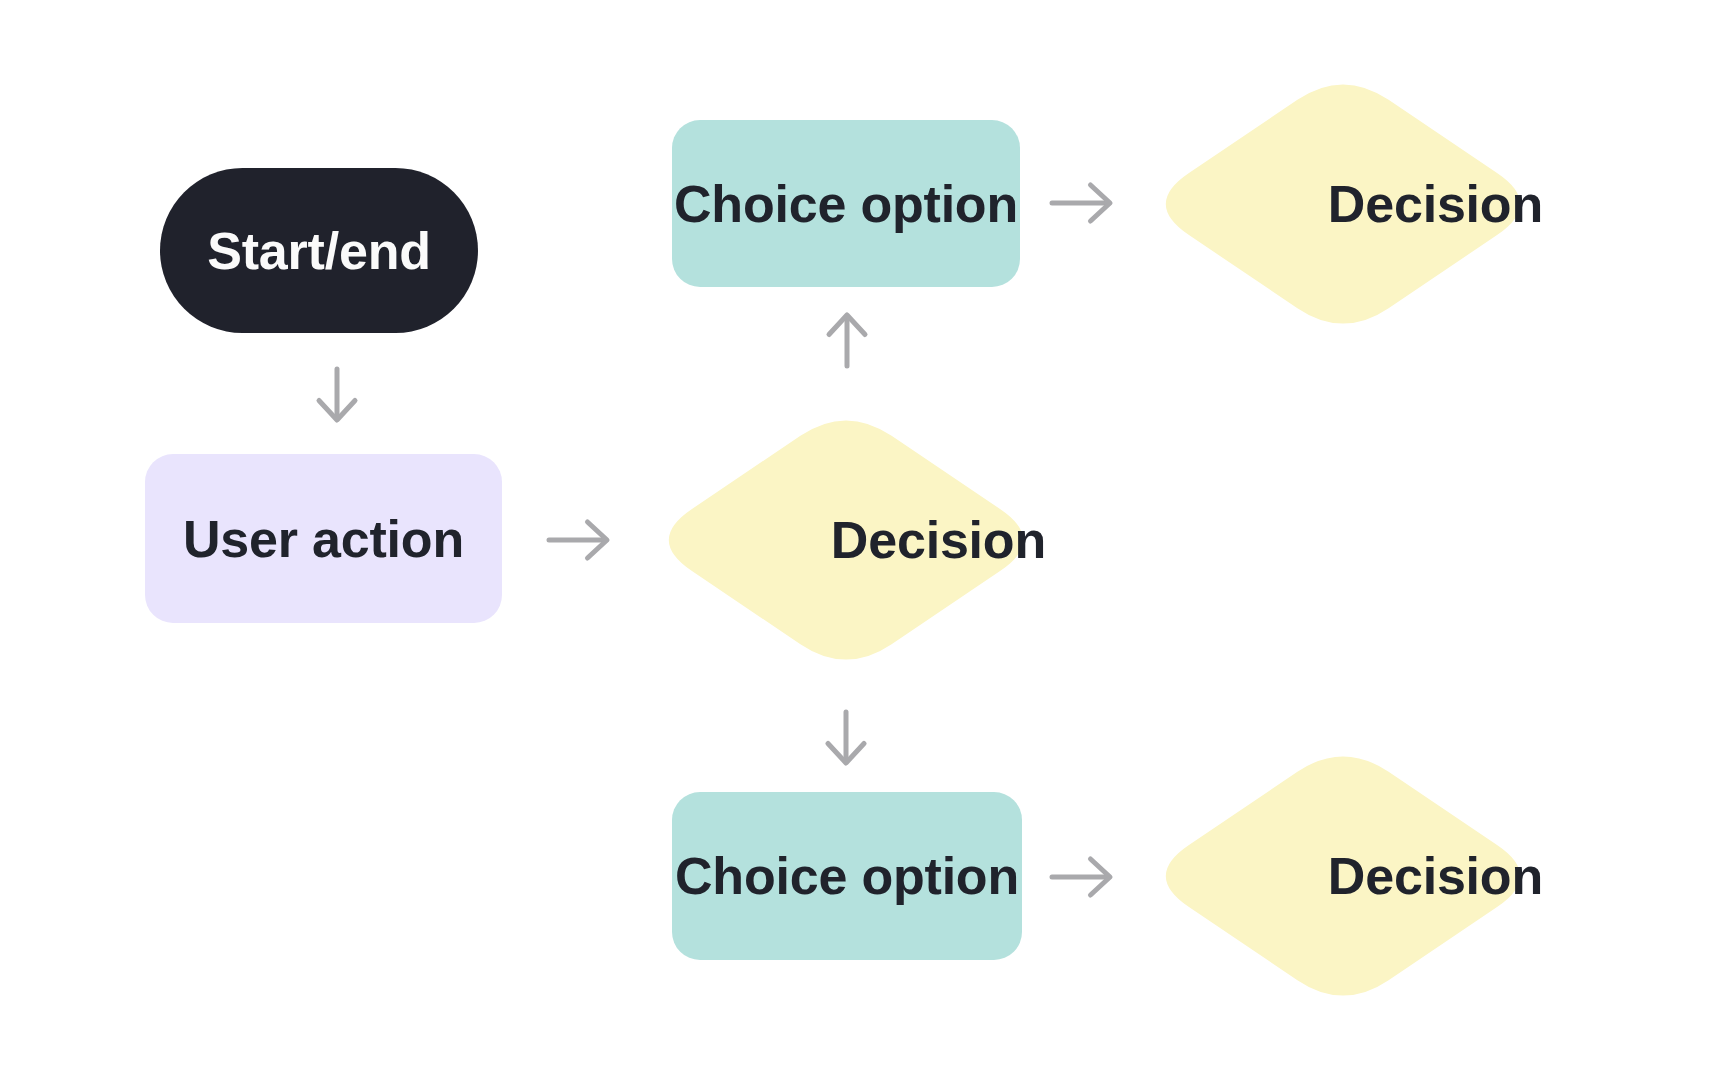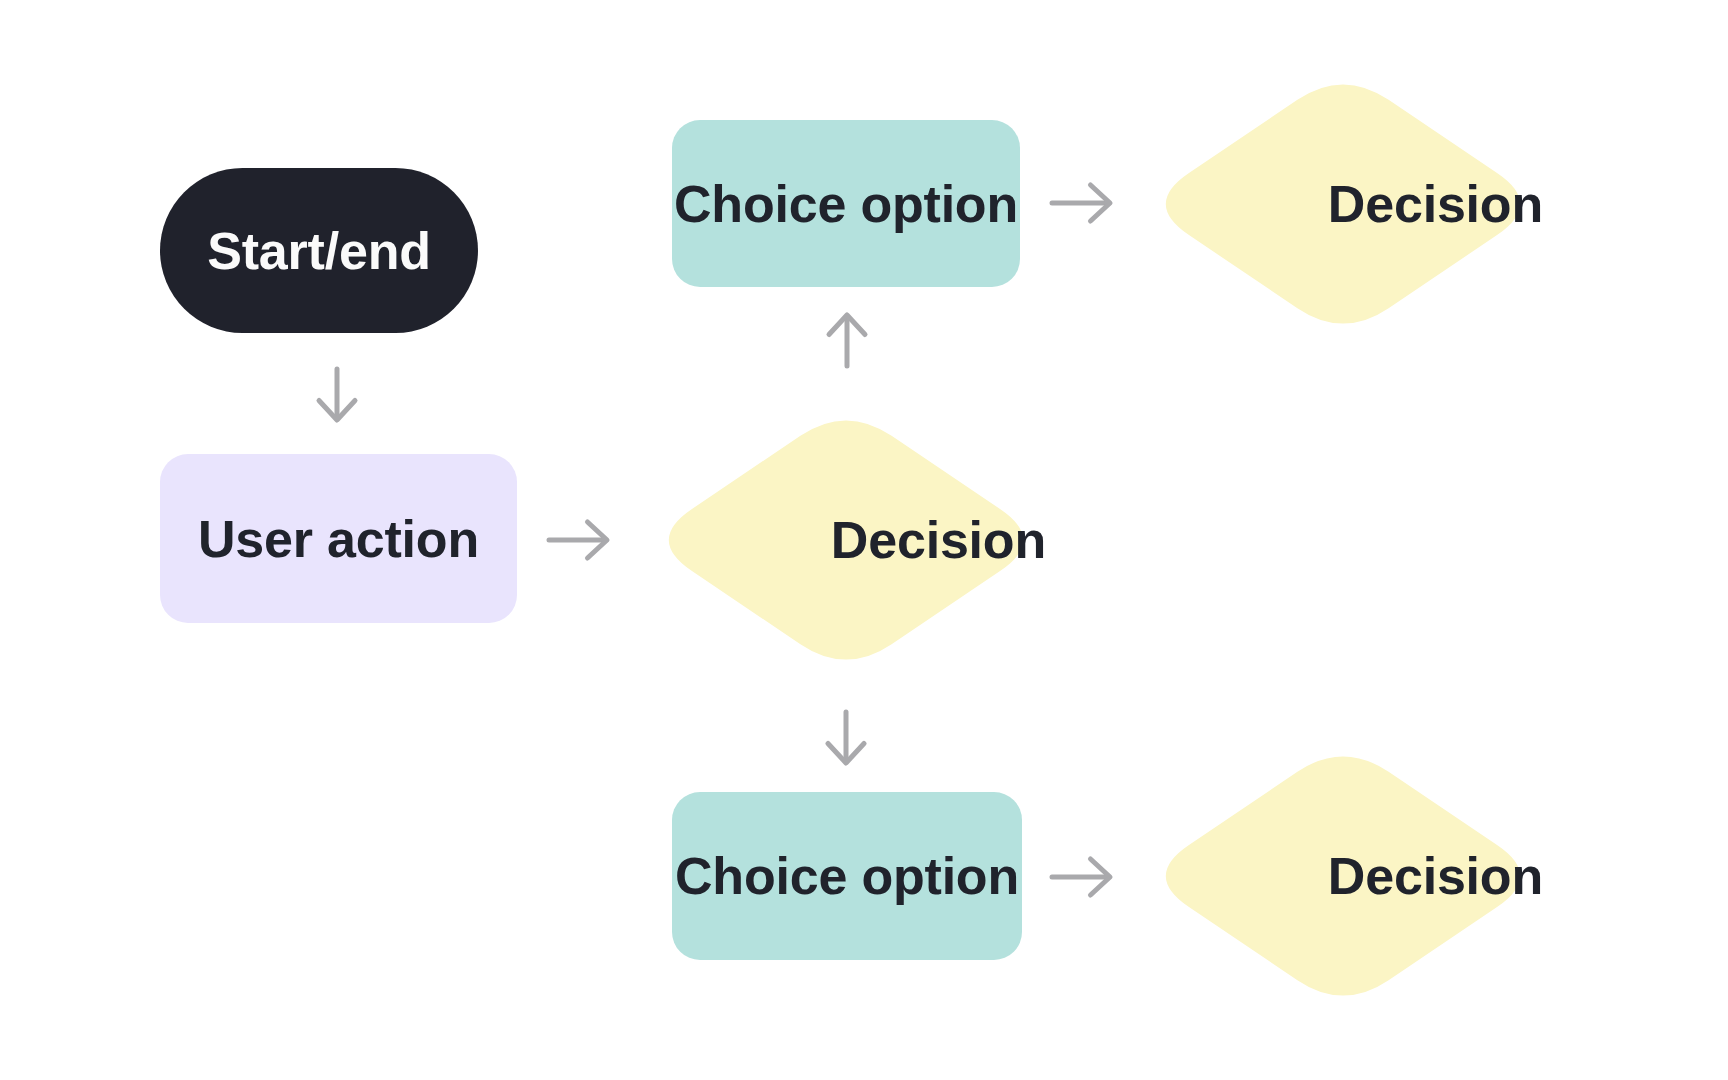--- a/index.html
+++ b/index.html
@@ -51,21 +51,21 @@
 
   <div class="node terminator" style="left:160px; top:168px; width:318px; height:165px;align-items:center;">
     <span class="label">Start/end</span>
   </div>
 
   <svg class="arrow" style="left:315px; top:366px;" width="44" height="58" viewBox="0 0 44 58">
     <path d="M22 3 V52"></path>
     <path d="M4 34.5 L22 54 L40 34.5"></path>
   </svg>
 
-  <div class="node process lavender" style="left:160px; top:454px; width:357px; height:169px;">
+  <div class="node process lavender" style="left:145px; top:454px; width:357px; height:169px;">
     <span class="label">User action</span>
   </div>
 
   <svg class="arrow" style="left:545px; top:518px;" width="68" height="44" viewBox="0 0 68 44">
     <path d="M4 22 H61"></path>
     <path d="M42.5 4 L62 22 L42.5 40"></path>
   </svg>
 
   <div class="node diamond" style="left:646px; top:405px; width:400px; height:270px;">
     <svg viewBox="0 0 400 270" preserveAspectRatio="none">

